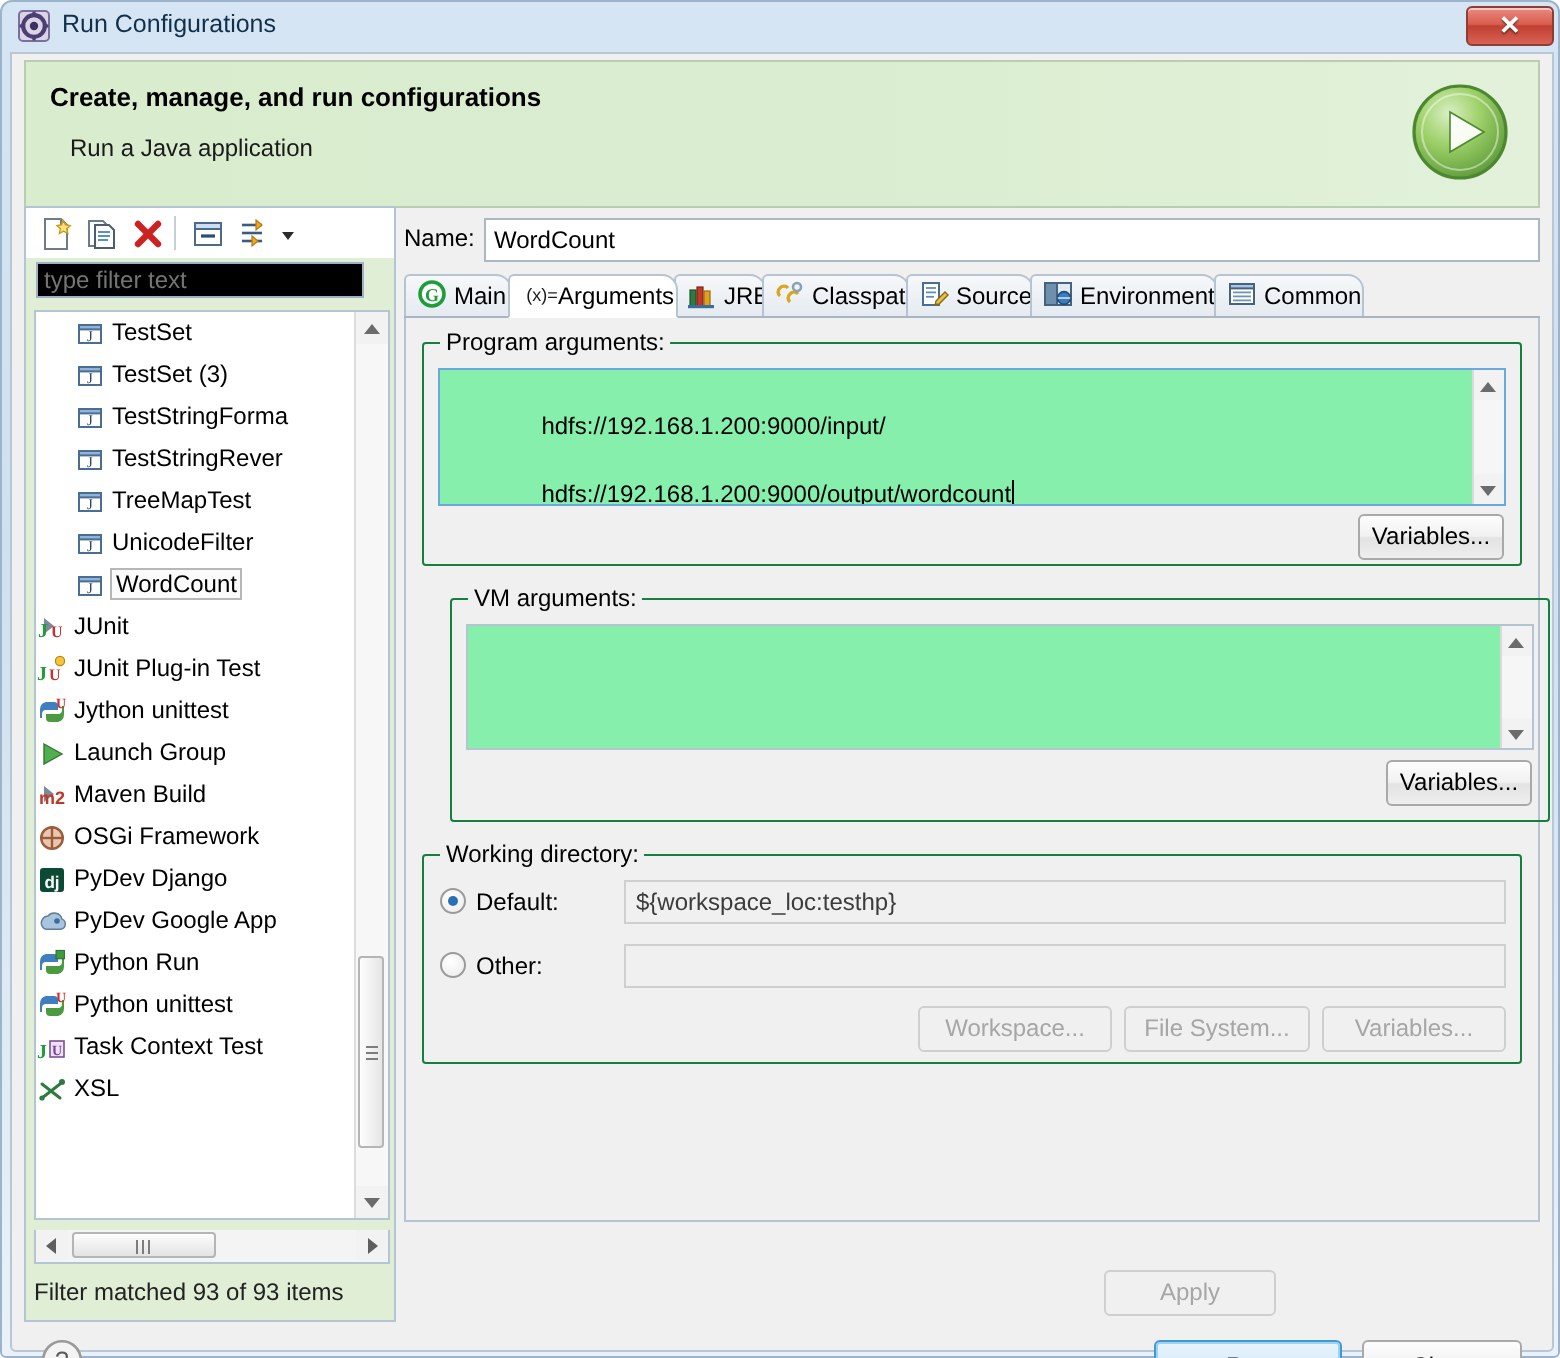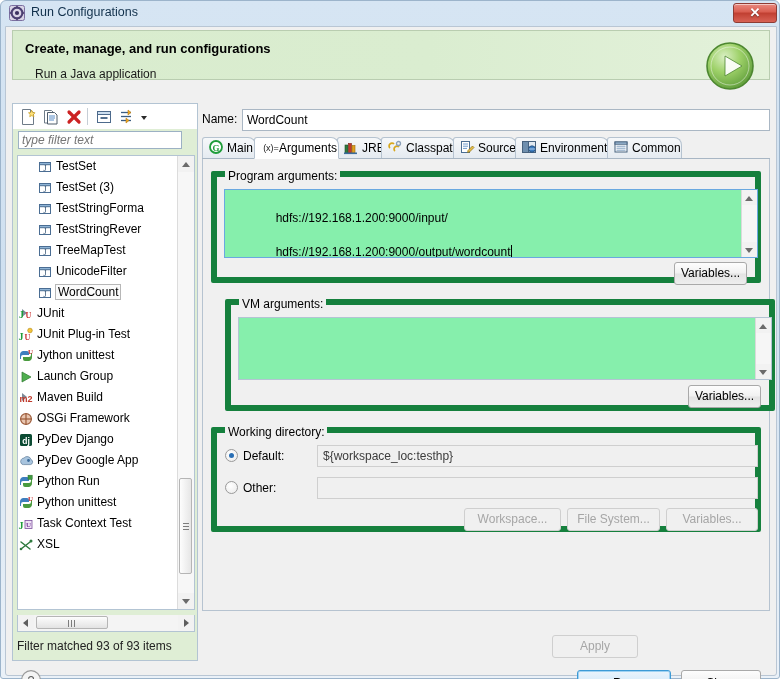--- a/index.html
+++ b/index.html
@@ -66,21 +66,21 @@
     width: 772px; height: 650px;
     box-sizing: border-box;
     background: #f0f0f0;
     border: 1px solid #b9c6d4;
     border-radius: 0 0 3px 3px;
   }
 
   
   #banner {
     position: absolute; left: 6px; top: 3px;
-    width: 758px; height: 50px;
+    width: 758px; height: 74px;
     box-sizing: border-box;
     background: linear-gradient(to right, #d9ecce 0%, #daedd0 55%, #e3f1da 100%);
     border: 1px solid #b9cdb0;
   }
   #banner-title {
     position: absolute; left: 12px; top: 10px;
     font-size: 13px; font-weight: bold;
     color: #000000;
   }
   #banner-sub {
@@ -122,27 +122,26 @@
     box-sizing: border-box;
     background: #dfeed5;
     border-left: 1px solid #b3c4d3;
     border-right: 1px solid #b3c4d3;
     padding: 2px 5px 0 5px;
   }
   #filter-input {
     width: 164px; height: 18px;
     box-sizing: border-box;
     border: 1px solid #9cb1c4;
-    background: #ffffff;
+    background: #000000;
     font-family: "Liberation Sans", sans-serif;
     font-size: 12px;
     color: #8a8a8a;
     padding: 0 3px;
     outline: none;
-    font-style: italic;
   }
   #tree-box {
     position: absolute; left: 0; top: 50px;
     width: 186px; height: 508px;
     box-sizing: border-box;
     background: #dfeed5;
     border: 1px solid #b3c4d3;
     border-top: none;
     padding: 2px 4px 0 4px;
   }
@@ -339,21 +338,21 @@
     width: 568px; height: 452px;
     box-sizing: border-box;
     background: #f0f0f0;
     border: 1px solid #b6c3d0;
     border-top: none;
   }
 
   .group {
     position: absolute;
     box-sizing: border-box;
-    border: 6px solid #15803d;
+    border: 1px solid #15803d;
     border-radius: 2px;
   }
   .group > .glabel {
     position: absolute; left: 8px; top: -8px;
     background: #f0f0f0;
     padding: 0 3px;
     font-size: 12px;
     color: #000000;
     white-space: nowrap;
   }

